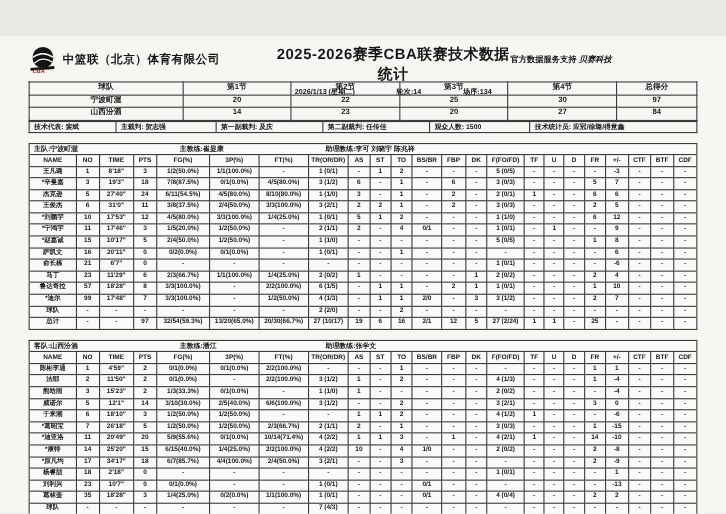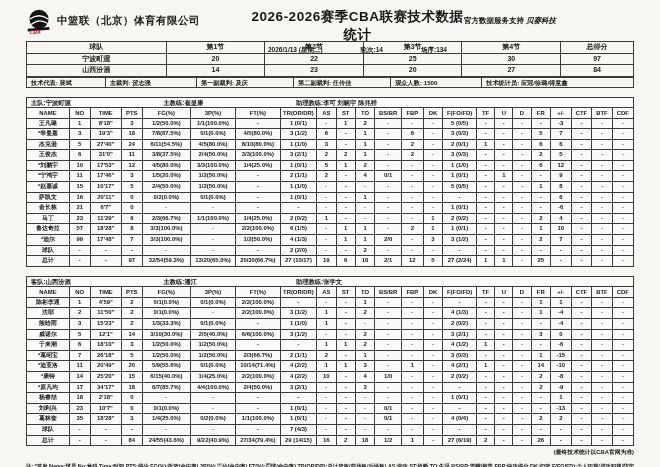--- a/index.html
+++ b/index.html
@@ -9,20 +9,21 @@
     font-family:"Liberation Sans","DejaVu Sans",sans-serif;
     color:#161616;
     position:relative;
     -webkit-font-smoothing:antialiased;
   }
   .sheet{
     position:absolute;inset:0;
     background:#f7f6f3;
     padding:8px 26px 4px 26px;
     box-sizing:border-box;
+    margin-top:33px;
   }
   
   .hdr{display:flex;align-items:flex-start;justify-content:space-between;height:30px;}
   .hdr-left{display:flex;align-items:center;gap:5px;width:225px;}
   .logo{width:26px;height:26px;flex:0 0 auto;}
   .company{font-size:10.5px;font-weight:bold;letter-spacing:.5px;}
   .hdr-center{flex:1;text-align:center;}
   .title{font-size:13.5px;font-weight:bold;letter-spacing:.5px;}
   .subline{display:flex;justify-content:center;gap:38px;font-size:6.5px;font-weight:bold;margin-top:2px;}
   .hdr-right{width:170px;text-align:left;font-size:7.5px;font-weight:bold;padding-top:8px;white-space:nowrap;}
@@ -97,21 +98,21 @@
       <svg class="logo" viewBox="0 0 30 30">
         <circle cx="15" cy="13" r="11" fill="#141414"></circle>
         <path d="M4 13 Q15 5 26 13" stroke="#f7f6f3" stroke-width="1.6" fill="none"></path>
         <path d="M6 19 Q15 11 25 18" stroke="#f7f6f3" stroke-width="1.4" fill="none"></path>
         <path d="M2 24 L27 22 L27 25 L2 27 Z" fill="#141414"></path>
         <text x="4" y="29.5" font-size="6" font-style="italic" font-weight="bold" fill="#b02020">CBA</text>
       </svg>
       <span class="company">中篮联（北京）体育有限公司</span>
     </div>
     <div class="hdr-center">
-      <div class="title">2026-2026赛季CBA联赛技术数据统计</div>
+      <div class="title">2025-2026赛季CBA联赛技术数据统计</div>
       <div class="subline">
         <span>2026/1/13 (星期二)</span>
         <span>轮次:14</span>
         <span>场序:134</span>
       </div>
     </div>
     <div class="hdr-right">
       <span>官方数据服务支持</span>
       <span class="brand">贝赛科技</span>
     </div>

